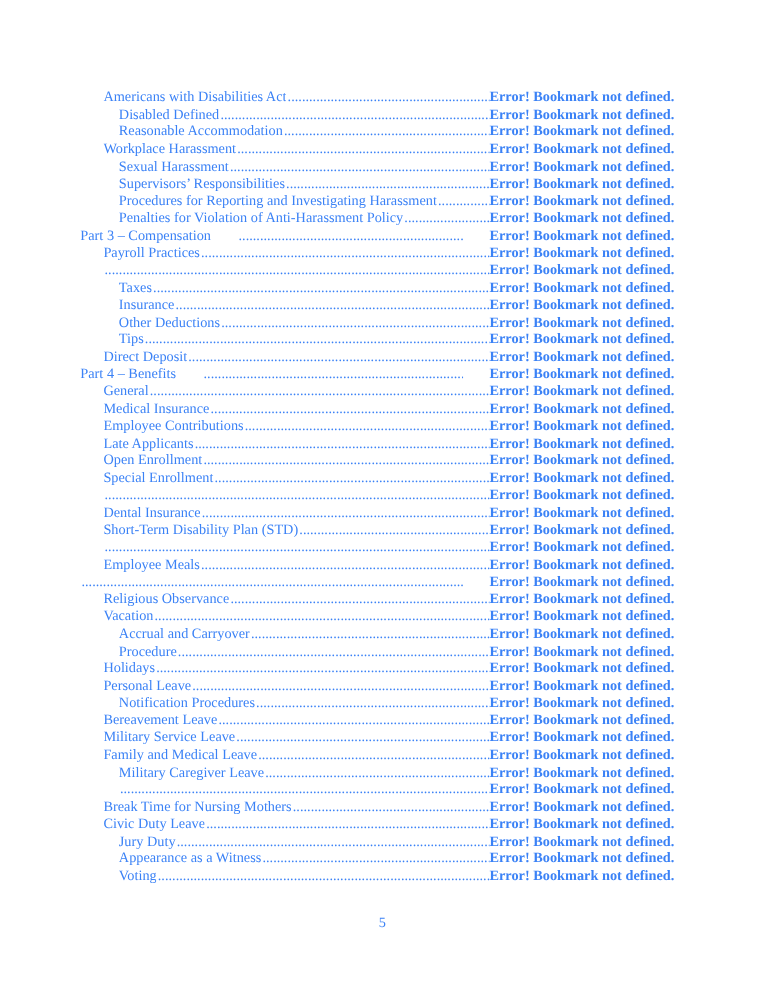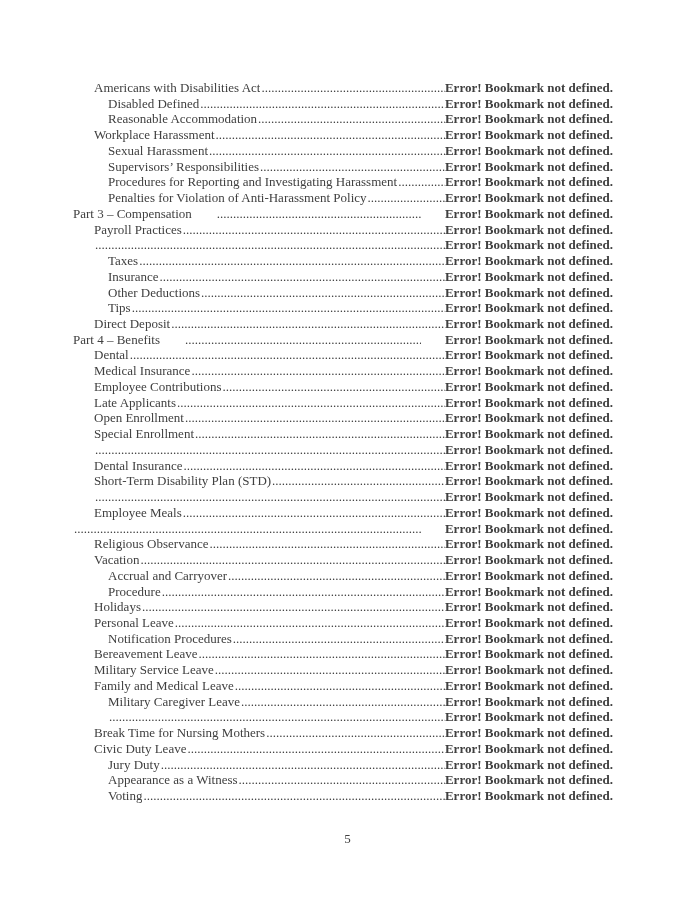--- a/index.html
+++ b/index.html
@@ -5,21 +5,21 @@
   html, body {
     margin: 0;
     padding: 0;
     background: #ffffff;
   }
   .page {
     position: relative;
     width: 695px;
     height: 900px;
     background: #ffffff;
-    color: #404040;
+    color: #3b82f6;
     font-family: "Liberation Serif", "DejaVu Serif", serif;
     overflow: hidden;
   }
   .toc {
     position: absolute;
     left: 73px;
     right: 82px;
     top: 80px;
     font-size: 13px;
   }
@@ -142,21 +142,21 @@
         <span class="toc-title">Direct Deposit</span>
         <span class="toc-leader">........................................................................................................................................................................................................</span>
         <span class="toc-error">Error! Bookmark not defined.</span>
       </div>
       <div class="toc-row lvl1">
         <span class="toc-title">Part 4 – Benefits</span>
         <span class="toc-leader">........................................................................................................................................................................................................</span>
         <span class="toc-error">Error! Bookmark not defined.</span>
       </div>
       <div class="toc-row lvl2">
-        <span class="toc-title">Dental</span>
+        <span class="toc-title">General</span>
         <span class="toc-leader">........................................................................................................................................................................................................</span>
         <span class="toc-error">Error! Bookmark not defined.</span>
       </div>
       <div class="toc-row lvl2">
         <span class="toc-title">Medical Insurance</span>
         <span class="toc-leader">........................................................................................................................................................................................................</span>
         <span class="toc-error">Error! Bookmark not defined.</span>
       </div>
       <div class="toc-row lvl2">
         <span class="toc-title">Employee Contributions</span>

